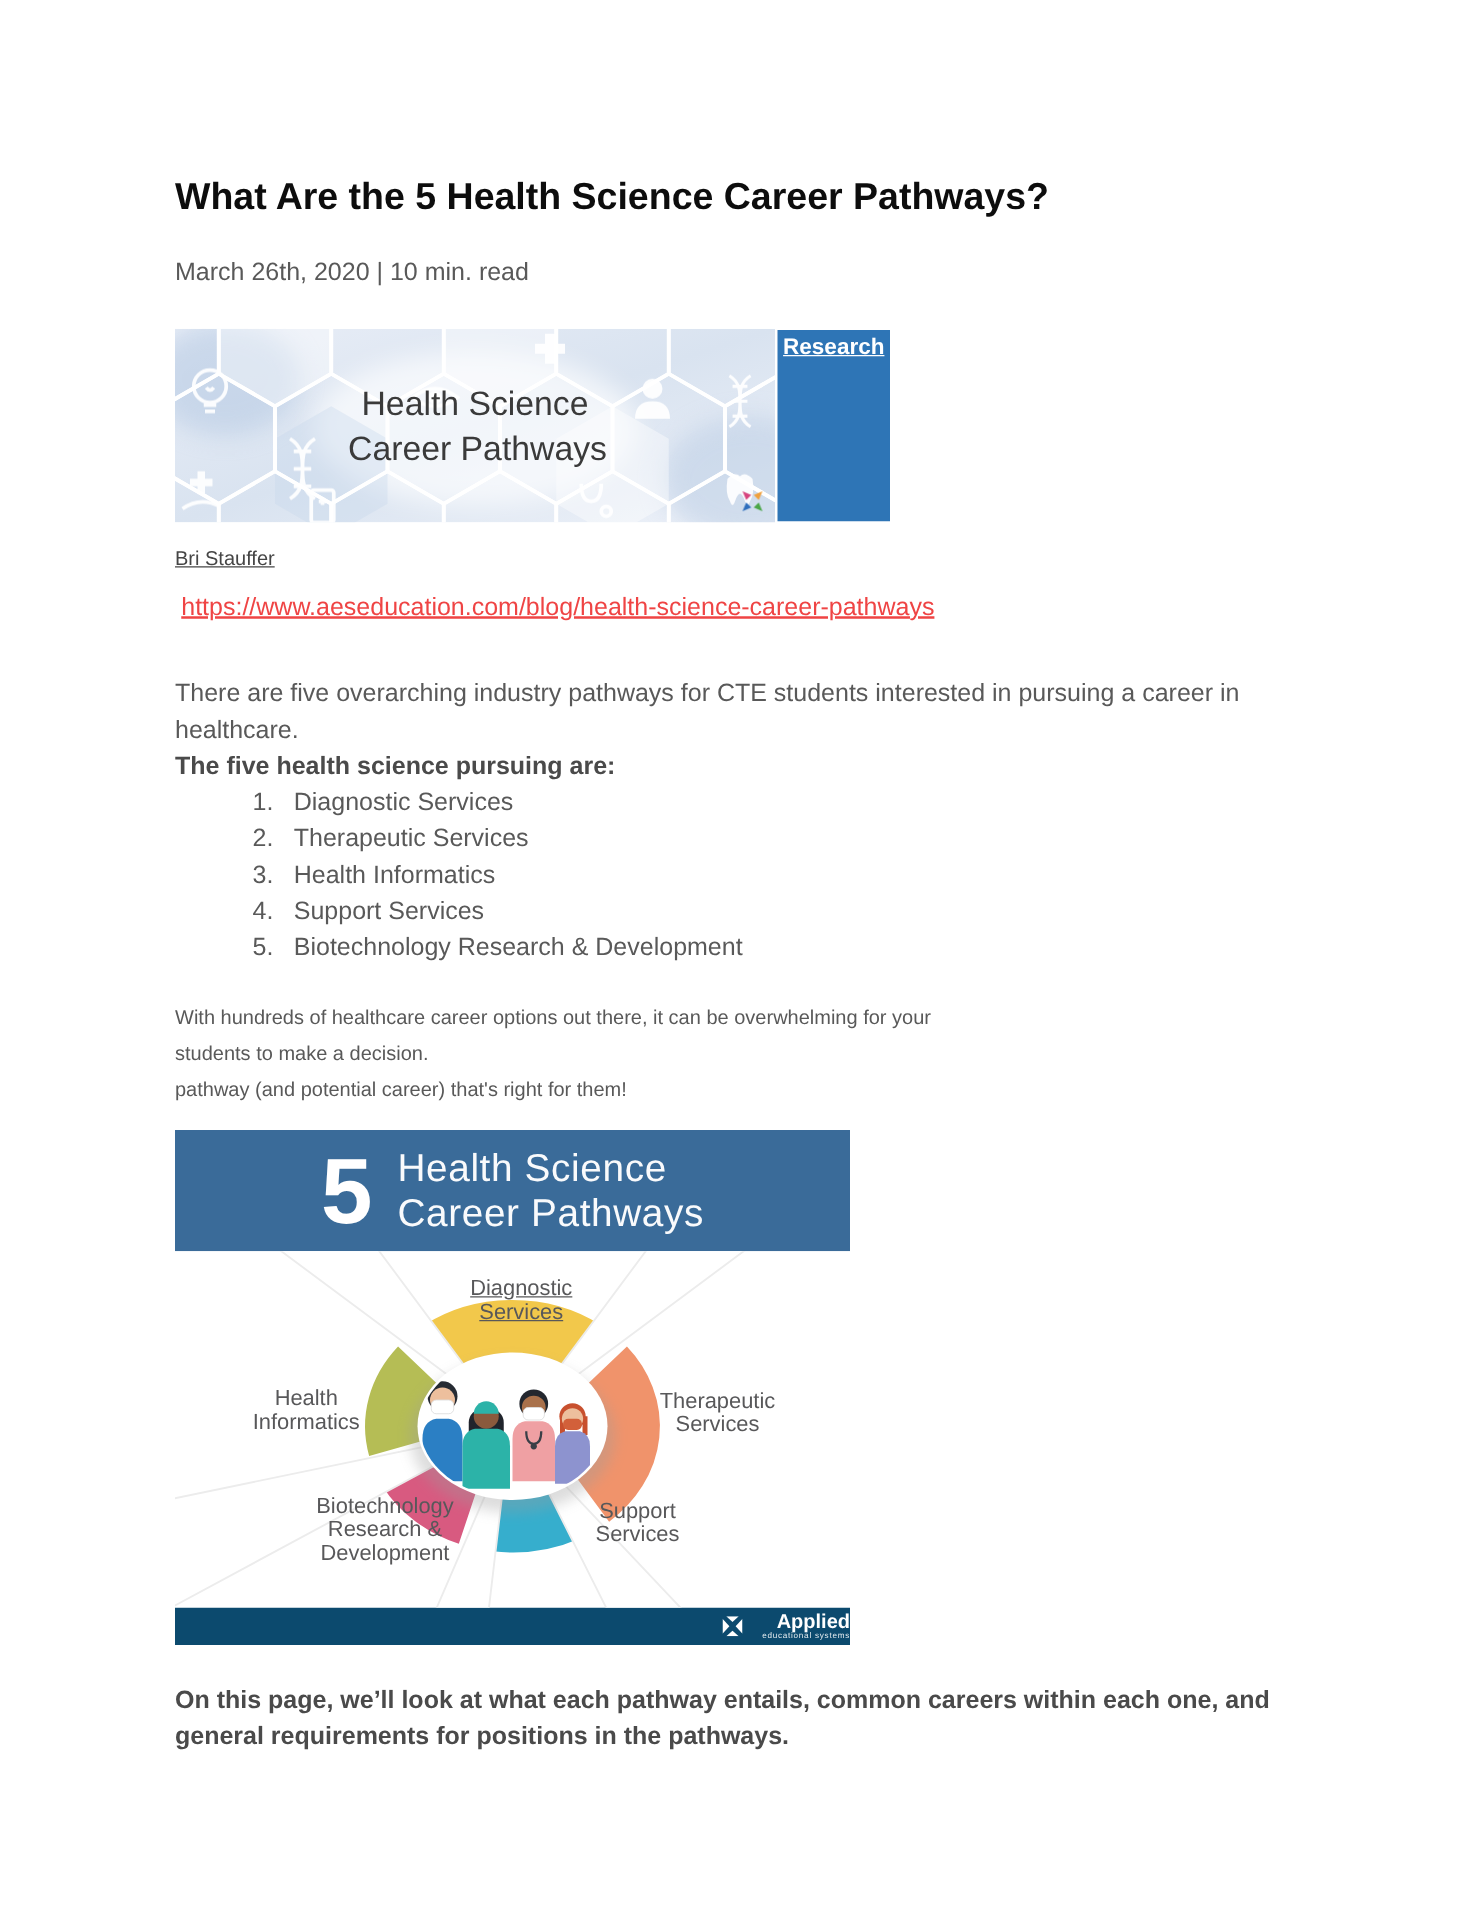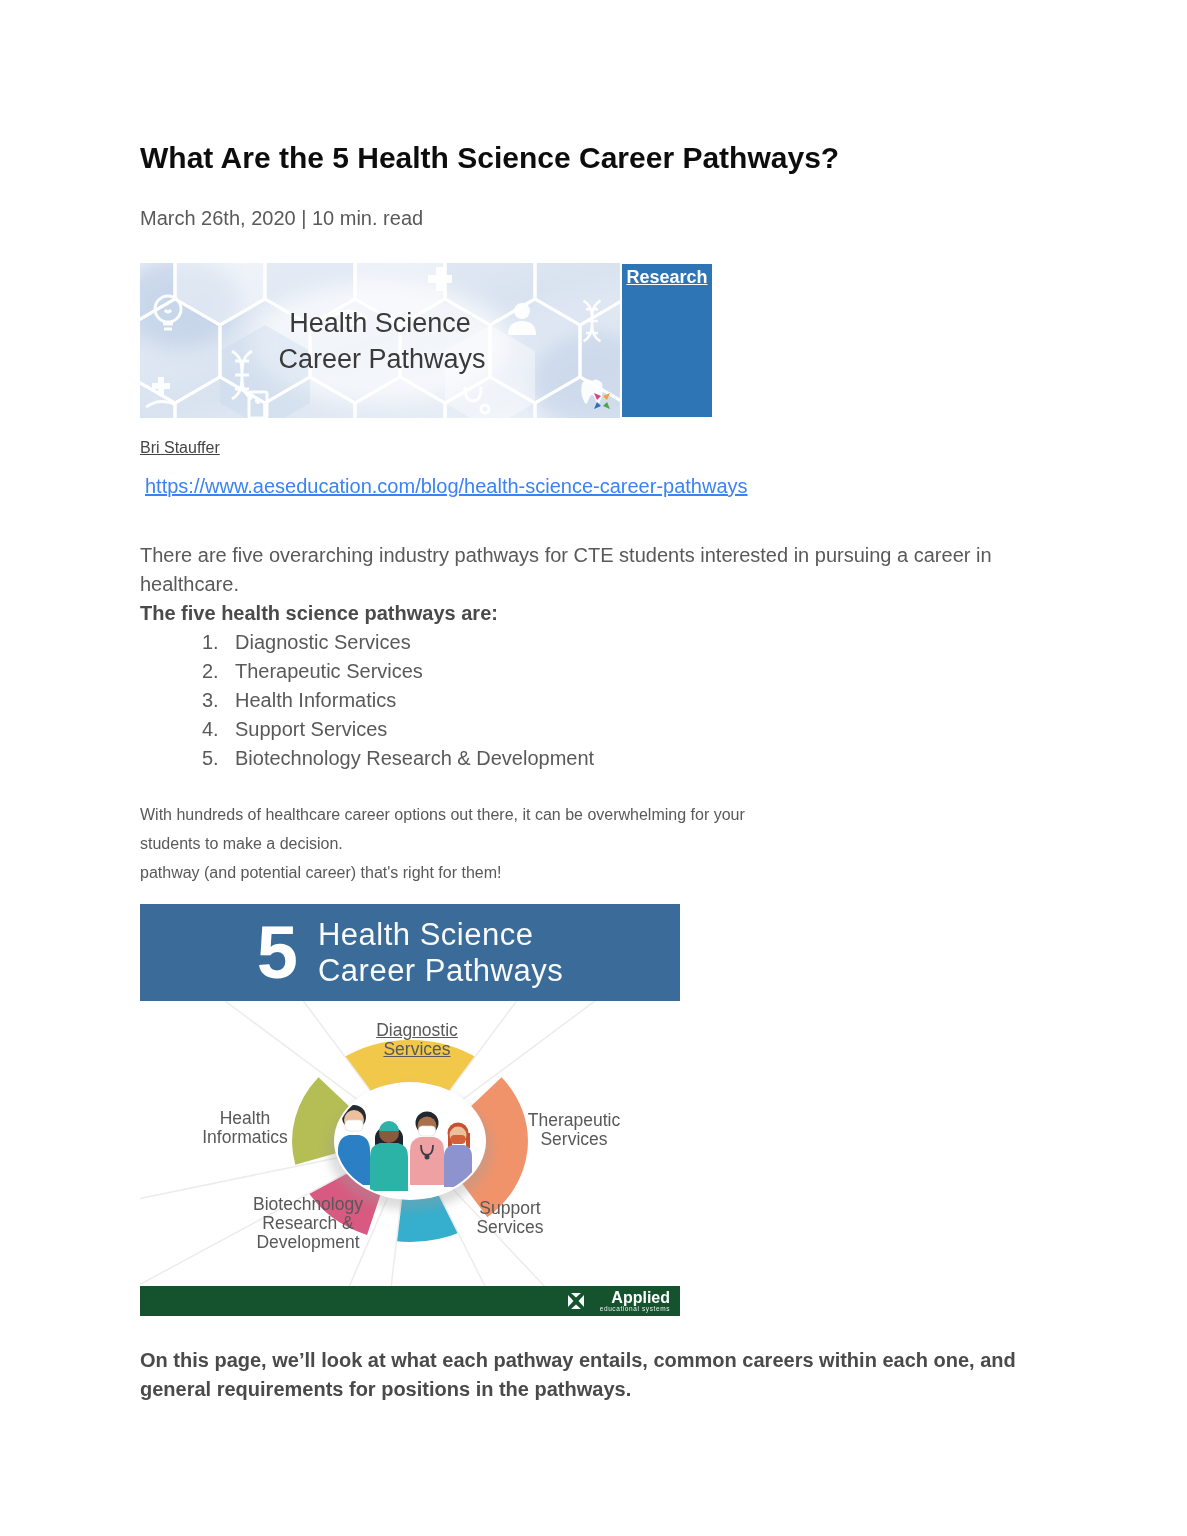--- a/index.html
+++ b/index.html
@@ -23,21 +23,21 @@
     background:#2e75b6; display:flex; justify-content:center;
   }
   .subscribe-box span {
     color:#fff; font-weight:700; font-size:18px; line-height:24px;
     text-decoration:underline; margin-top:1px; cursor:pointer;
   }
 
   .author { margin-top:18px; font-size:16px; line-height:24px; }
   .author a { color:#454545; text-decoration:underline; }
   .url-line { margin-top:14px; font-size:20px; line-height:24px; padding-left:5px; }
-  .url-line a { color:#3b82f6; text-decoration:underline; }
+  .url-line a { color:#ef4444; text-decoration:underline; }
 
   
   .para { margin-top:43px; font-size:20px; line-height:29px; }
   .bold-line { font-weight:700; color:#4a4a4a; font-size:20px; line-height:29px; }
   .plist { font-size:20px; line-height:29px; }
   .plist .row { display:flex; }
   .plist .num { width:33px; margin-left:62px; }
   .para2 { margin-top:27px; font-size:16px; line-height:29px; }
   .closing { margin-top:30px; font-size:20px; line-height:29px; font-weight:700; color:#4a4a4a; }
 
@@ -54,23 +54,23 @@
   .dlabel {
     position:absolute; width:180px; text-align:center;
     font-size:17.5px; line-height:19px; color:#58585a;
   }
   .dl-top { left:187px; top:20px;text-decoration:underline; }
   .dl-left { left:15px; top:108px; }
   .dl-right { left:344px; top:110px; }
   .dl-bl { left:78px; top:194px; }
   .dl-br { left:280px; top:198px; }
   .ig-footer {
-    height:30px; background:#14532d; color:#fff;
+    height:30px; background:#0c4a6e; color:#fff;
     display:flex; align-items:center; justify-content:flex-end;
-    padding-right:10px; gap:16px;
+    padding-right:0; gap:16px;
   }
   .brand-text { text-align:right; }
   .brand-name { font-size:16px; font-weight:700; line-height:15px; }
   .brand-sub { font-size:6.5px; line-height:7px; letter-spacing:.6px; opacity:.9; }
 </style>
 </head>
 <body>
 
 <div class="page">
 
@@ -175,21 +175,21 @@
   <div class="author">
     <a href="#">Bri Stauffer</a>
   </div>
   <div class="url-line">
     <a href="#">https://www.aeseducation.com/blog/health-science-career-pathways</a>
   </div>
 
   <div class="para">
     <div>There are five overarching industry pathways for CTE students interested in pursuing a career in</div>
     <div>healthcare.</div>
-    <div class="bold-line">The five health science pathways are:</div>
+    <div class="bold-line">The five health science pursuing are:</div>
   </div>
 
   <div class="plist">
     <div class="row">
       <span class="num">1.</span>
       <span>Diagnostic Services</span>
     </div>
     <div class="row">
       <span class="num">2.</span>
       <span>Therapeutic Services</span>

